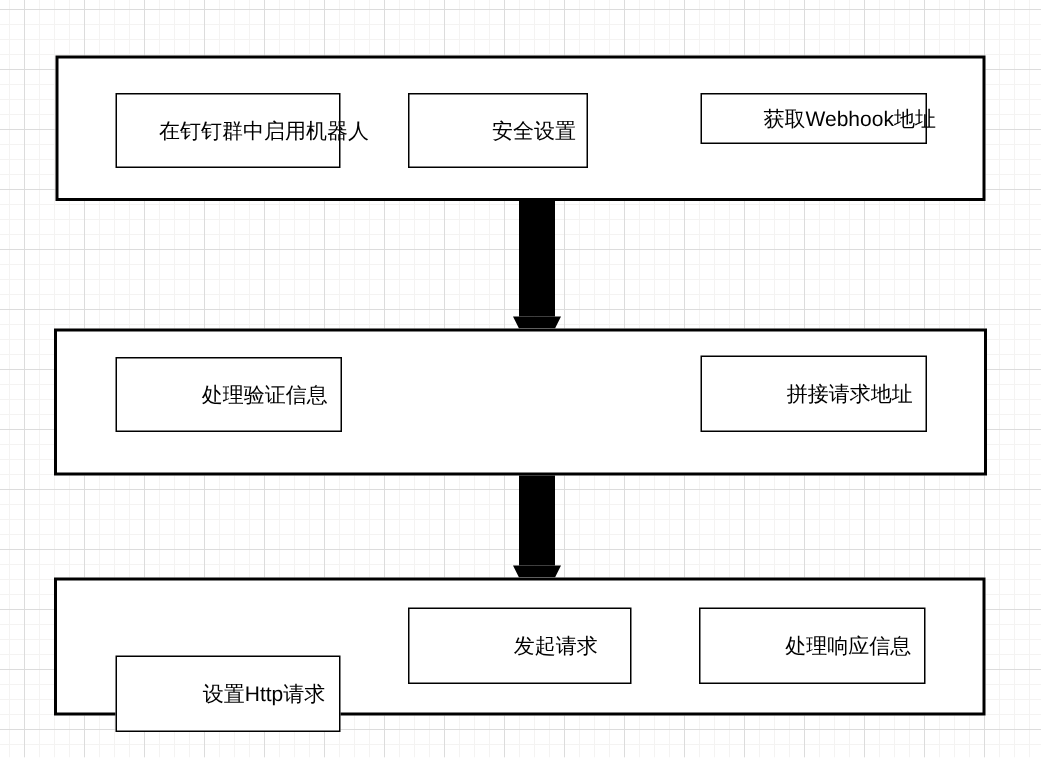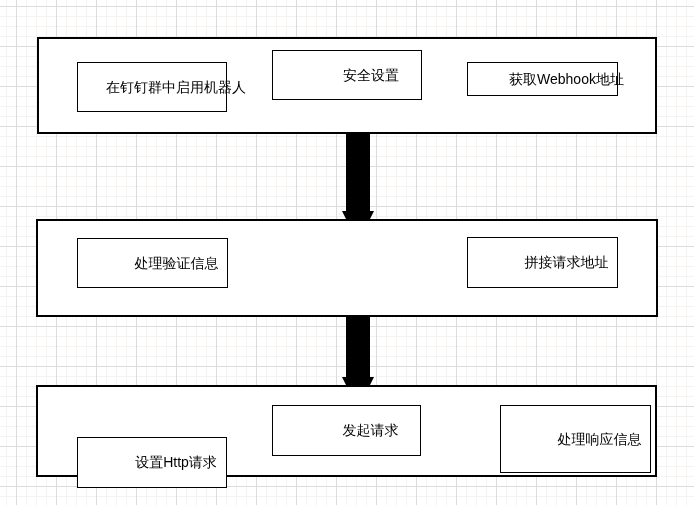--- a/index.html
+++ b/index.html
@@ -42,27 +42,27 @@
     border: 1.5px solid var(--stroke-color, #000000);
     display: flex;
     align-items: center;
     justify-content: center;
     text-align: center;
     font-size: 14px;
     line-height: 1.2;
     white-space: nowrap;
   }
   #node-enable-bot            { left: 77px;  top: 62px;  width: 150px; height: 50px; }
-  #node-security-settings     { left: 272px; top: 50px;  width: 150px; height: 50px; }
+  #node-security-settings     { left: 272px; top: 62px;  width: 120px; height: 50px; }
   #node-get-webhook-url       { left: 467px; top: 62px;  width: 151px; height: 34px; }
   #node-process-verification  { left: 77px;  top: 238px; width: 151px; height: 50px; }
   #node-build-request-url     { left: 467px; top: 237px; width: 151px; height: 51px; }
   #node-set-http-request      { left: 77px;  top: 405px; width: 150px; height: 51px; margin-top: 32px; }
   #node-send-request          { left: 272px; top: 405px; width: 149px; height: 51px; }
-  #node-handle-response       { left: 466px; top: 405px; width: 151px; height: 68px; margin-left: 34px; }
+  #node-handle-response       { left: 466px; top: 405px; width: 151px; height: 51px; }
 
   .connector {
     position: absolute;
     left: 346px;
     width: 2px;
     background: var(--stroke-color, #000000);
   }
   #connector-1 { top: 134px; height: 77px; }
   #connector-2 { top: 317px; height: 60px; }
 

